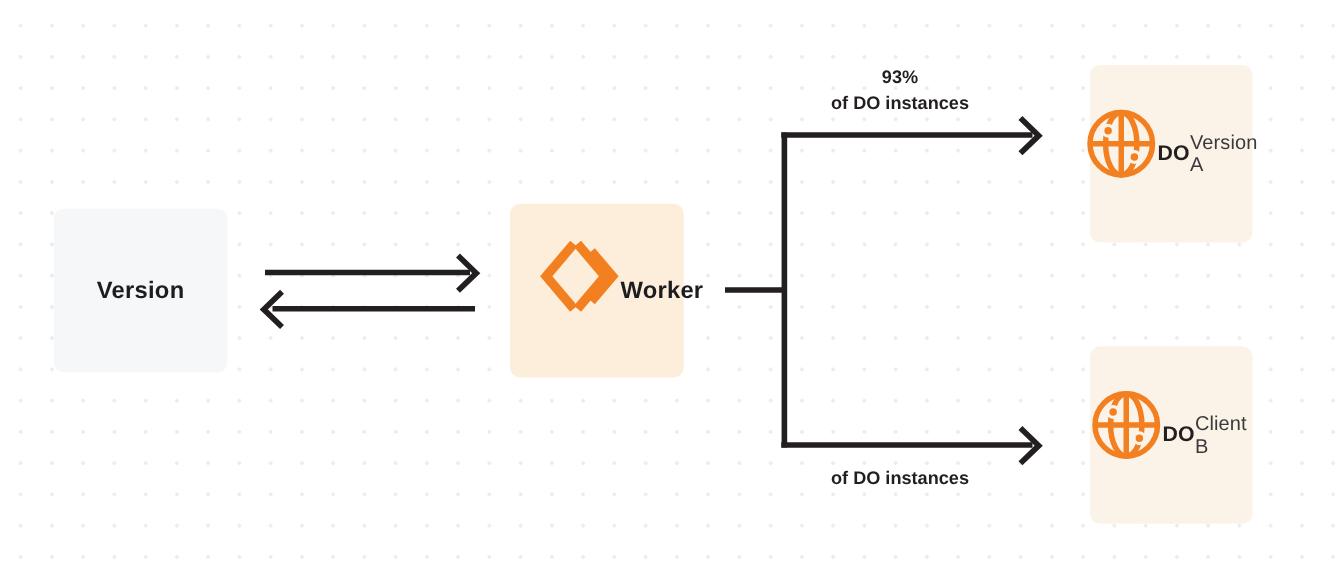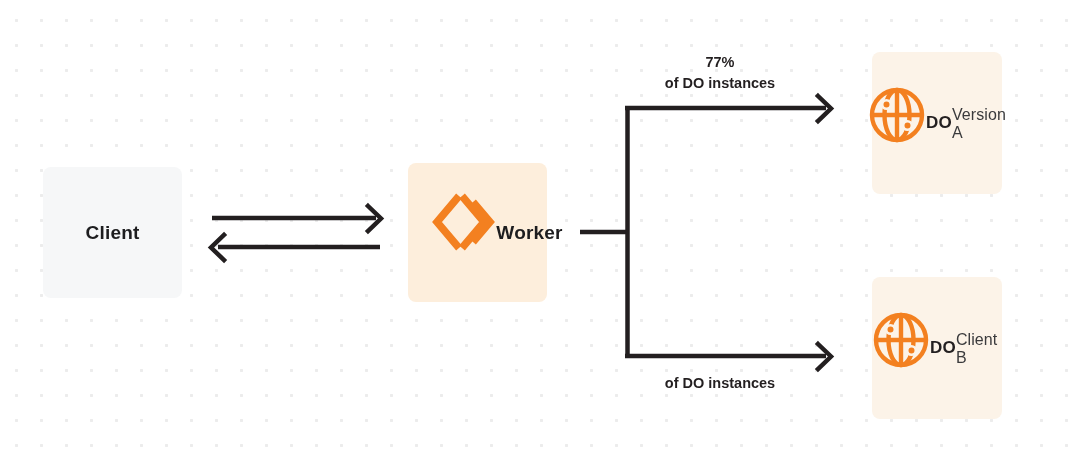--- a/index.html
+++ b/index.html
@@ -151,30 +151,30 @@
       <polyline points="818,96 831,108.5 818,121" fill="none" stroke="#231f20" stroke-width="4.5" stroke-linecap="square" stroke-linejoin="miter"></polyline>
     </g>
 
     <g>
       <line x1="625" y1="356" x2="826" y2="356" stroke="#231f20" stroke-width="4.5" stroke-linecap="butt"></line>
       <polyline points="818,344 831,356.5 818,369" fill="none" stroke="#231f20" stroke-width="4.5" stroke-linecap="square" stroke-linejoin="miter"></polyline>
     </g>
   </svg>
 
   <div class="edge-label edge-label-top">
-    <div>77%</div>
+    <div>93%</div>
     <div>of DO instances</div>
   </div>
 
   <div class="edge-label edge-label-bottom">
     <div>of DO instances</div>
   </div>
 
   <div class="node node-client">
-    <span class="node-title">Client</span>
+    <span class="node-title">Version</span>
   </div>
 
   <div class="node node-worker">
     <span class="worker-icon">
       <svg width="64" height="60" viewBox="0 0 64 60" fill="none">
 
         <path d="M27 4 L5 30 L27 56" stroke="#f38020" stroke-width="7.5" stroke-linejoin="miter" stroke-linecap="butt" fill="none"></path>
 
         <path d="M30 4 L52 30 L30 56" stroke="#f38020" stroke-width="7.5" stroke-linejoin="miter" stroke-linecap="butt" fill="none"></path>
 

